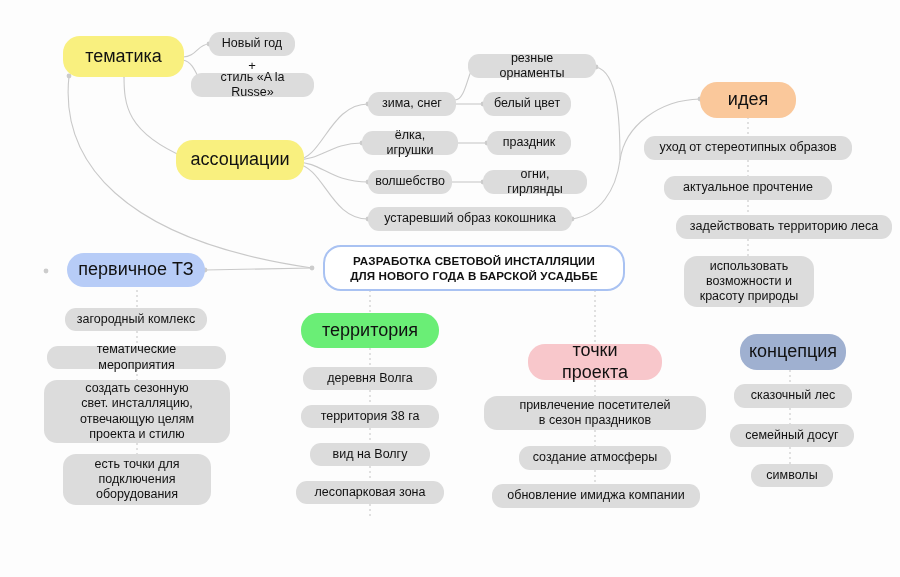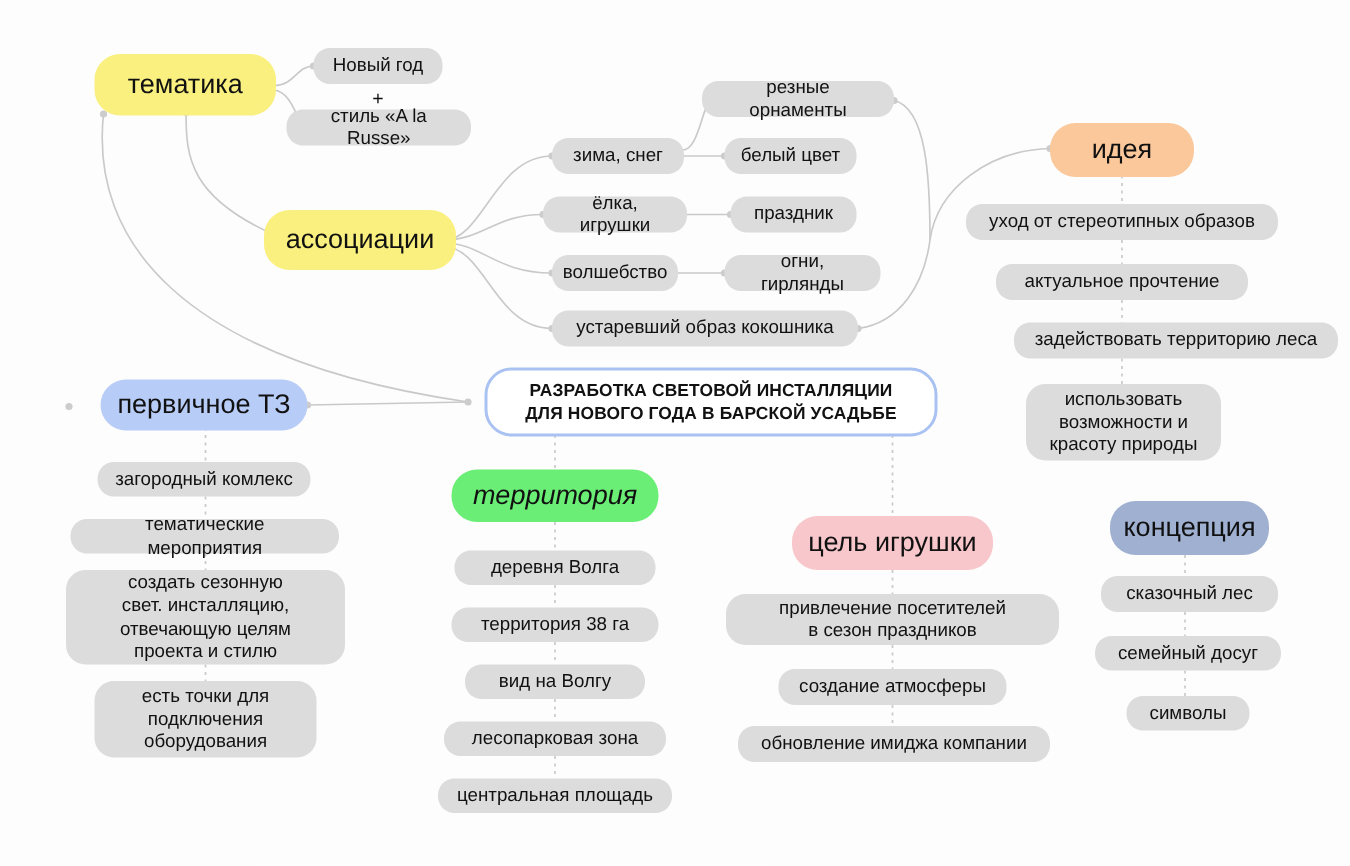--- a/index.html
+++ b/index.html
@@ -192,28 +192,27 @@
   <div class="node pill" style="left:65px; top:308px; width:142px; height:23px;text-align:right;">загородный комлекс</div>
   <div class="node pill" style="left:47px; top:346px; width:179px; height:23px;">тематические мероприятия</div>
   <div class="node pill multi" style="left:44px; top:380px; width:186px; height:63px;">создать сезонную
 свет.  инсталляцию,
 отвечающую целям
 проекта и стилю</div>
   <div class="node pill multi" style="left:63px; top:454px; width:148px; height:51px;">есть точки для
 подключения
 оборудования</div>
 
-  <div class="node topic c-green" style="left:301px; top:313px; width:138px; height:35px;font-style:italic;">территория</div>
+  <div class="node topic c-green" style="left:301px; top:313px; width:138px; height:35px;">территория</div>
   <div class="node pill" style="left:303px; top:367px; width:134px; height:23px;">деревня Волга</div>
   <div class="node pill" style="left:301px; top:405px; width:138px; height:23px;">территория 38 га</div>
   <div class="node pill" style="left:310px; top:443px; width:120px; height:23px;">вид на Волгу</div>
   <div class="node pill" style="left:296px; top:481px; width:148px; height:23px;">лесопарковая зона</div>
-  <div class="node pill" style="left:292px; top:519px; width:156px; height:23px;">центральная площадь</div>
-
-  <div class="node topic c-pink" style="left:528px; top:344px; width:134px; height:36px;">цель игрушки</div>
+
+  <div class="node topic c-pink" style="left:528px; top:344px; width:134px; height:36px;">точки проекта</div>
   <div class="node pill multi" style="left:484px; top:396px; width:222px; height:34px;">привлечение посетителей
 в сезон праздников</div>
   <div class="node pill" style="left:519px; top:446px; width:152px; height:24px;">создание атмосферы</div>
   <div class="node pill" style="left:492px; top:484px; width:208px; height:24px;">обновление имиджа компании</div>
 
   <div class="node topic c-blue2" style="left:740px; top:334px; width:106px; height:36px;">концепция</div>
   <div class="node pill" style="left:734px; top:384px; width:118px; height:24px;">сказочный лес</div>
   <div class="node pill" style="left:730px; top:424px; width:124px; height:23px;">семейный досуг</div>
   <div class="node pill" style="left:751px; top:464px; width:82px; height:23px;">символы</div>
 

